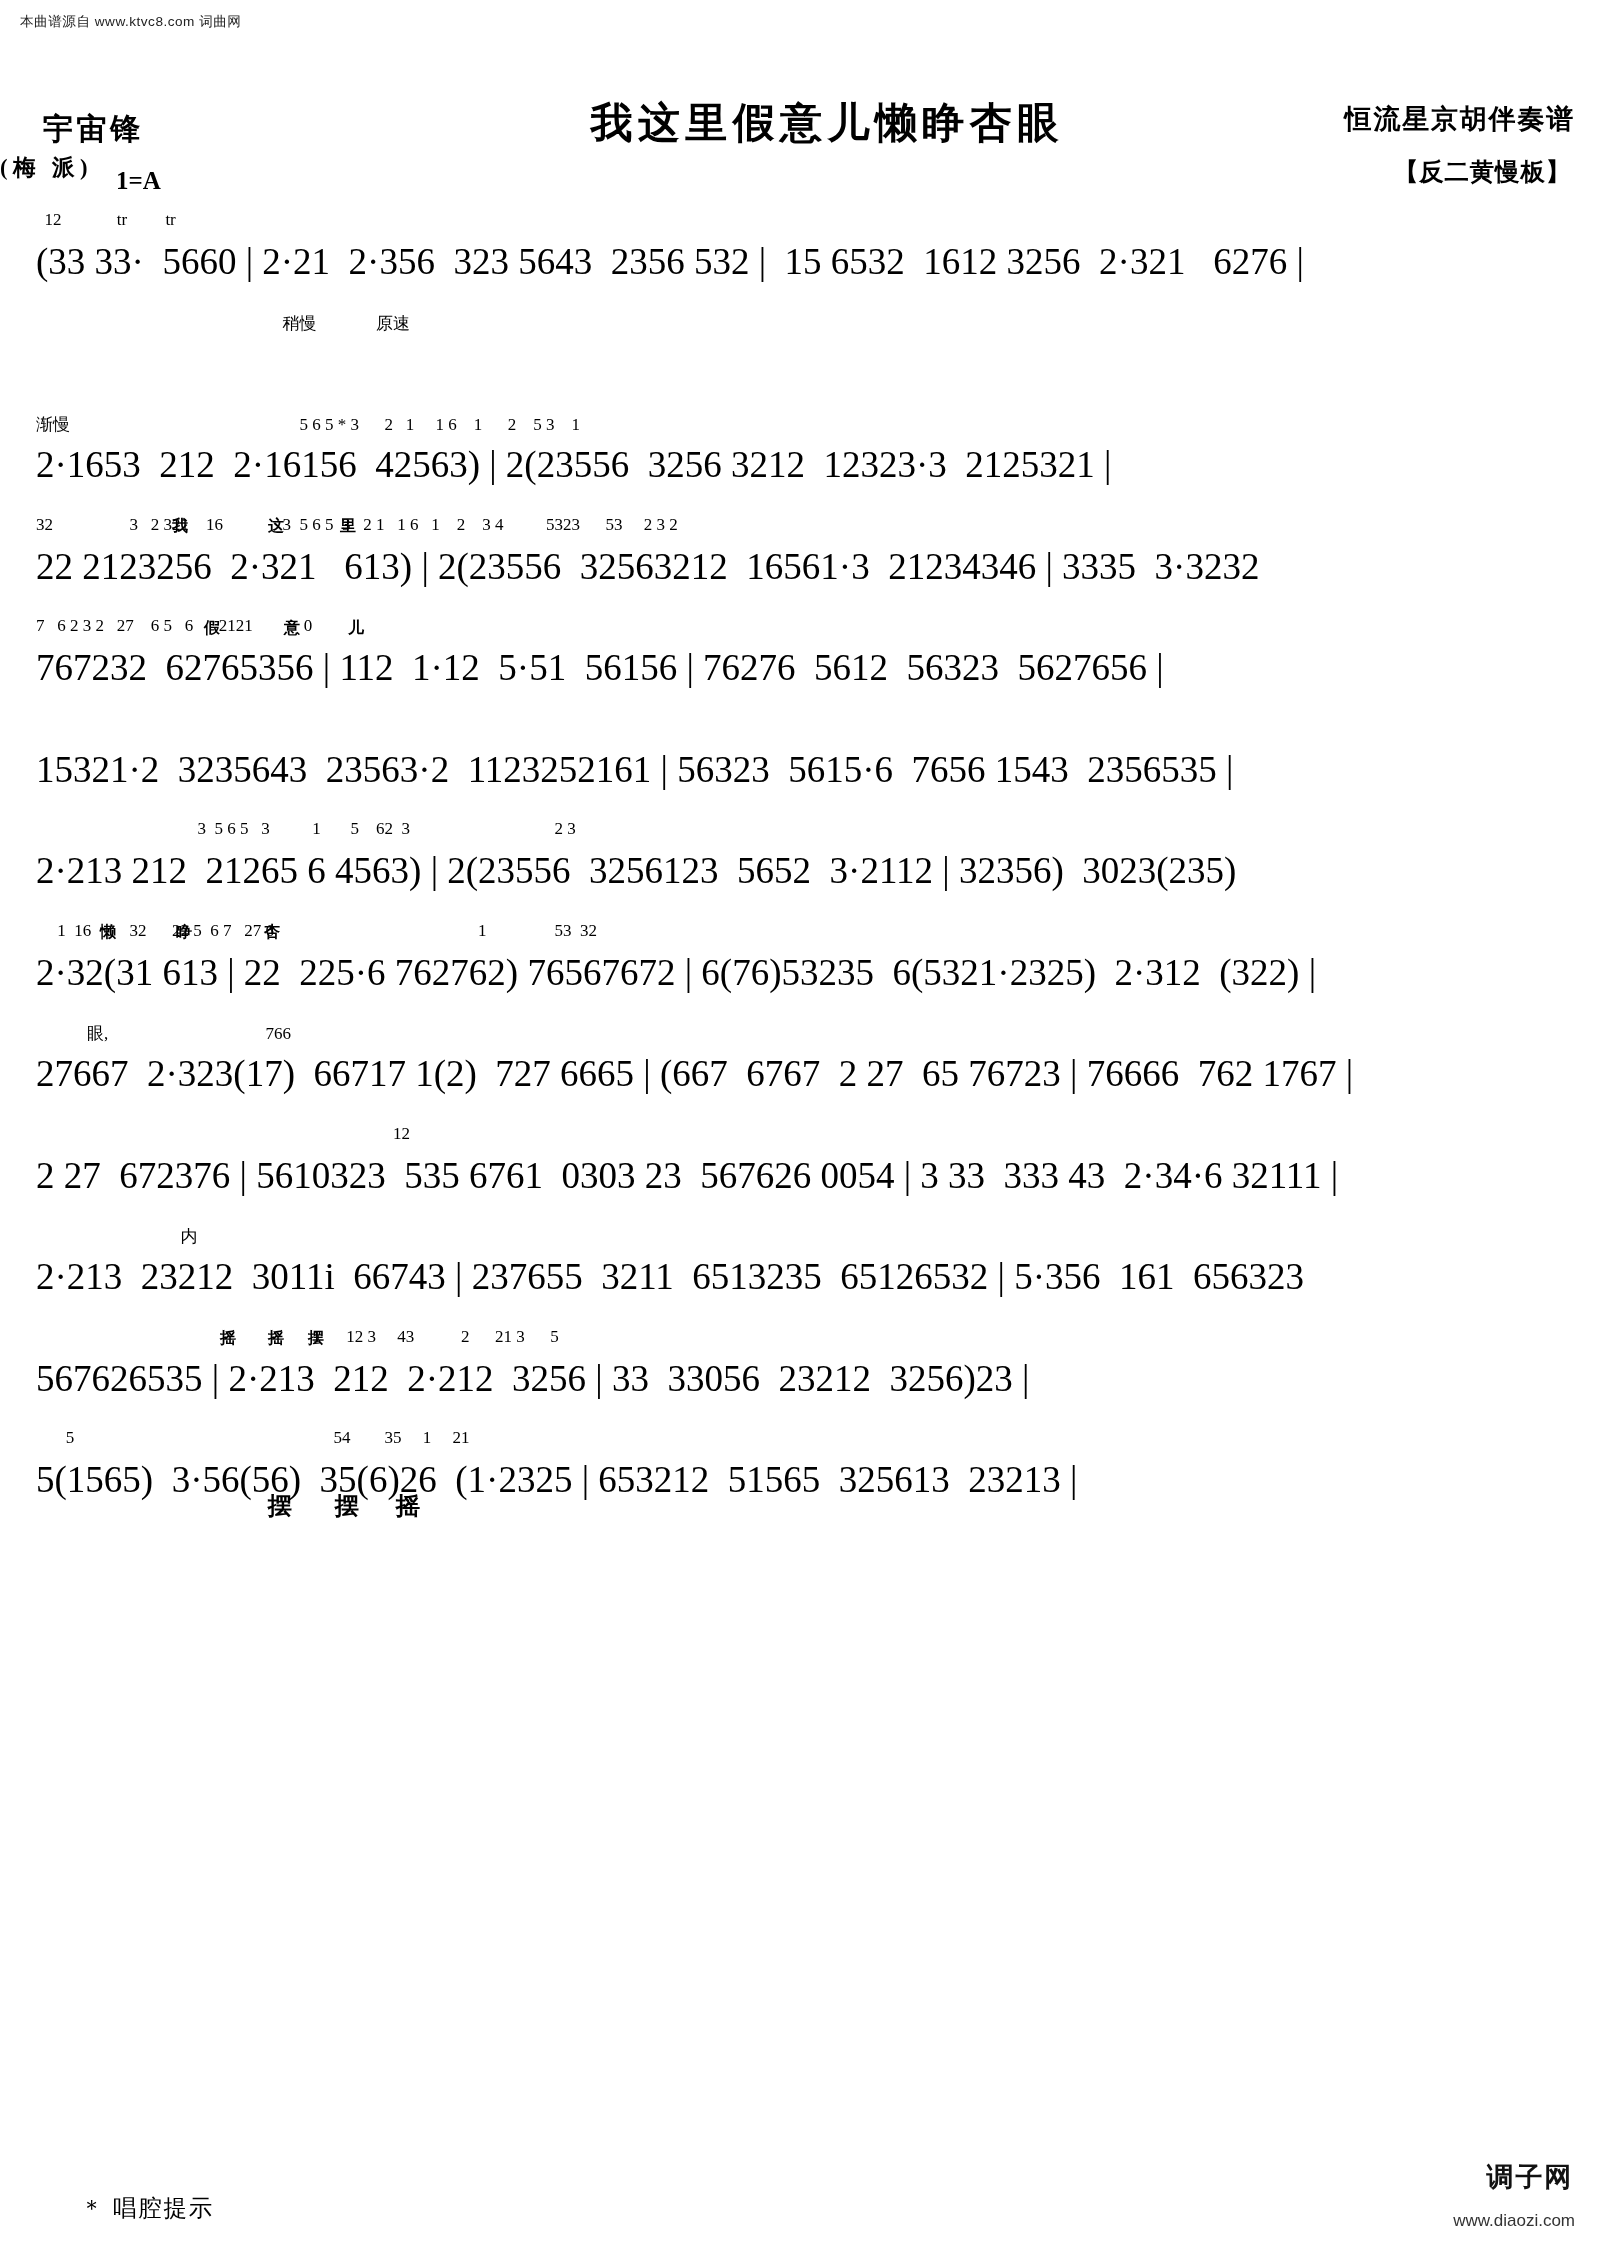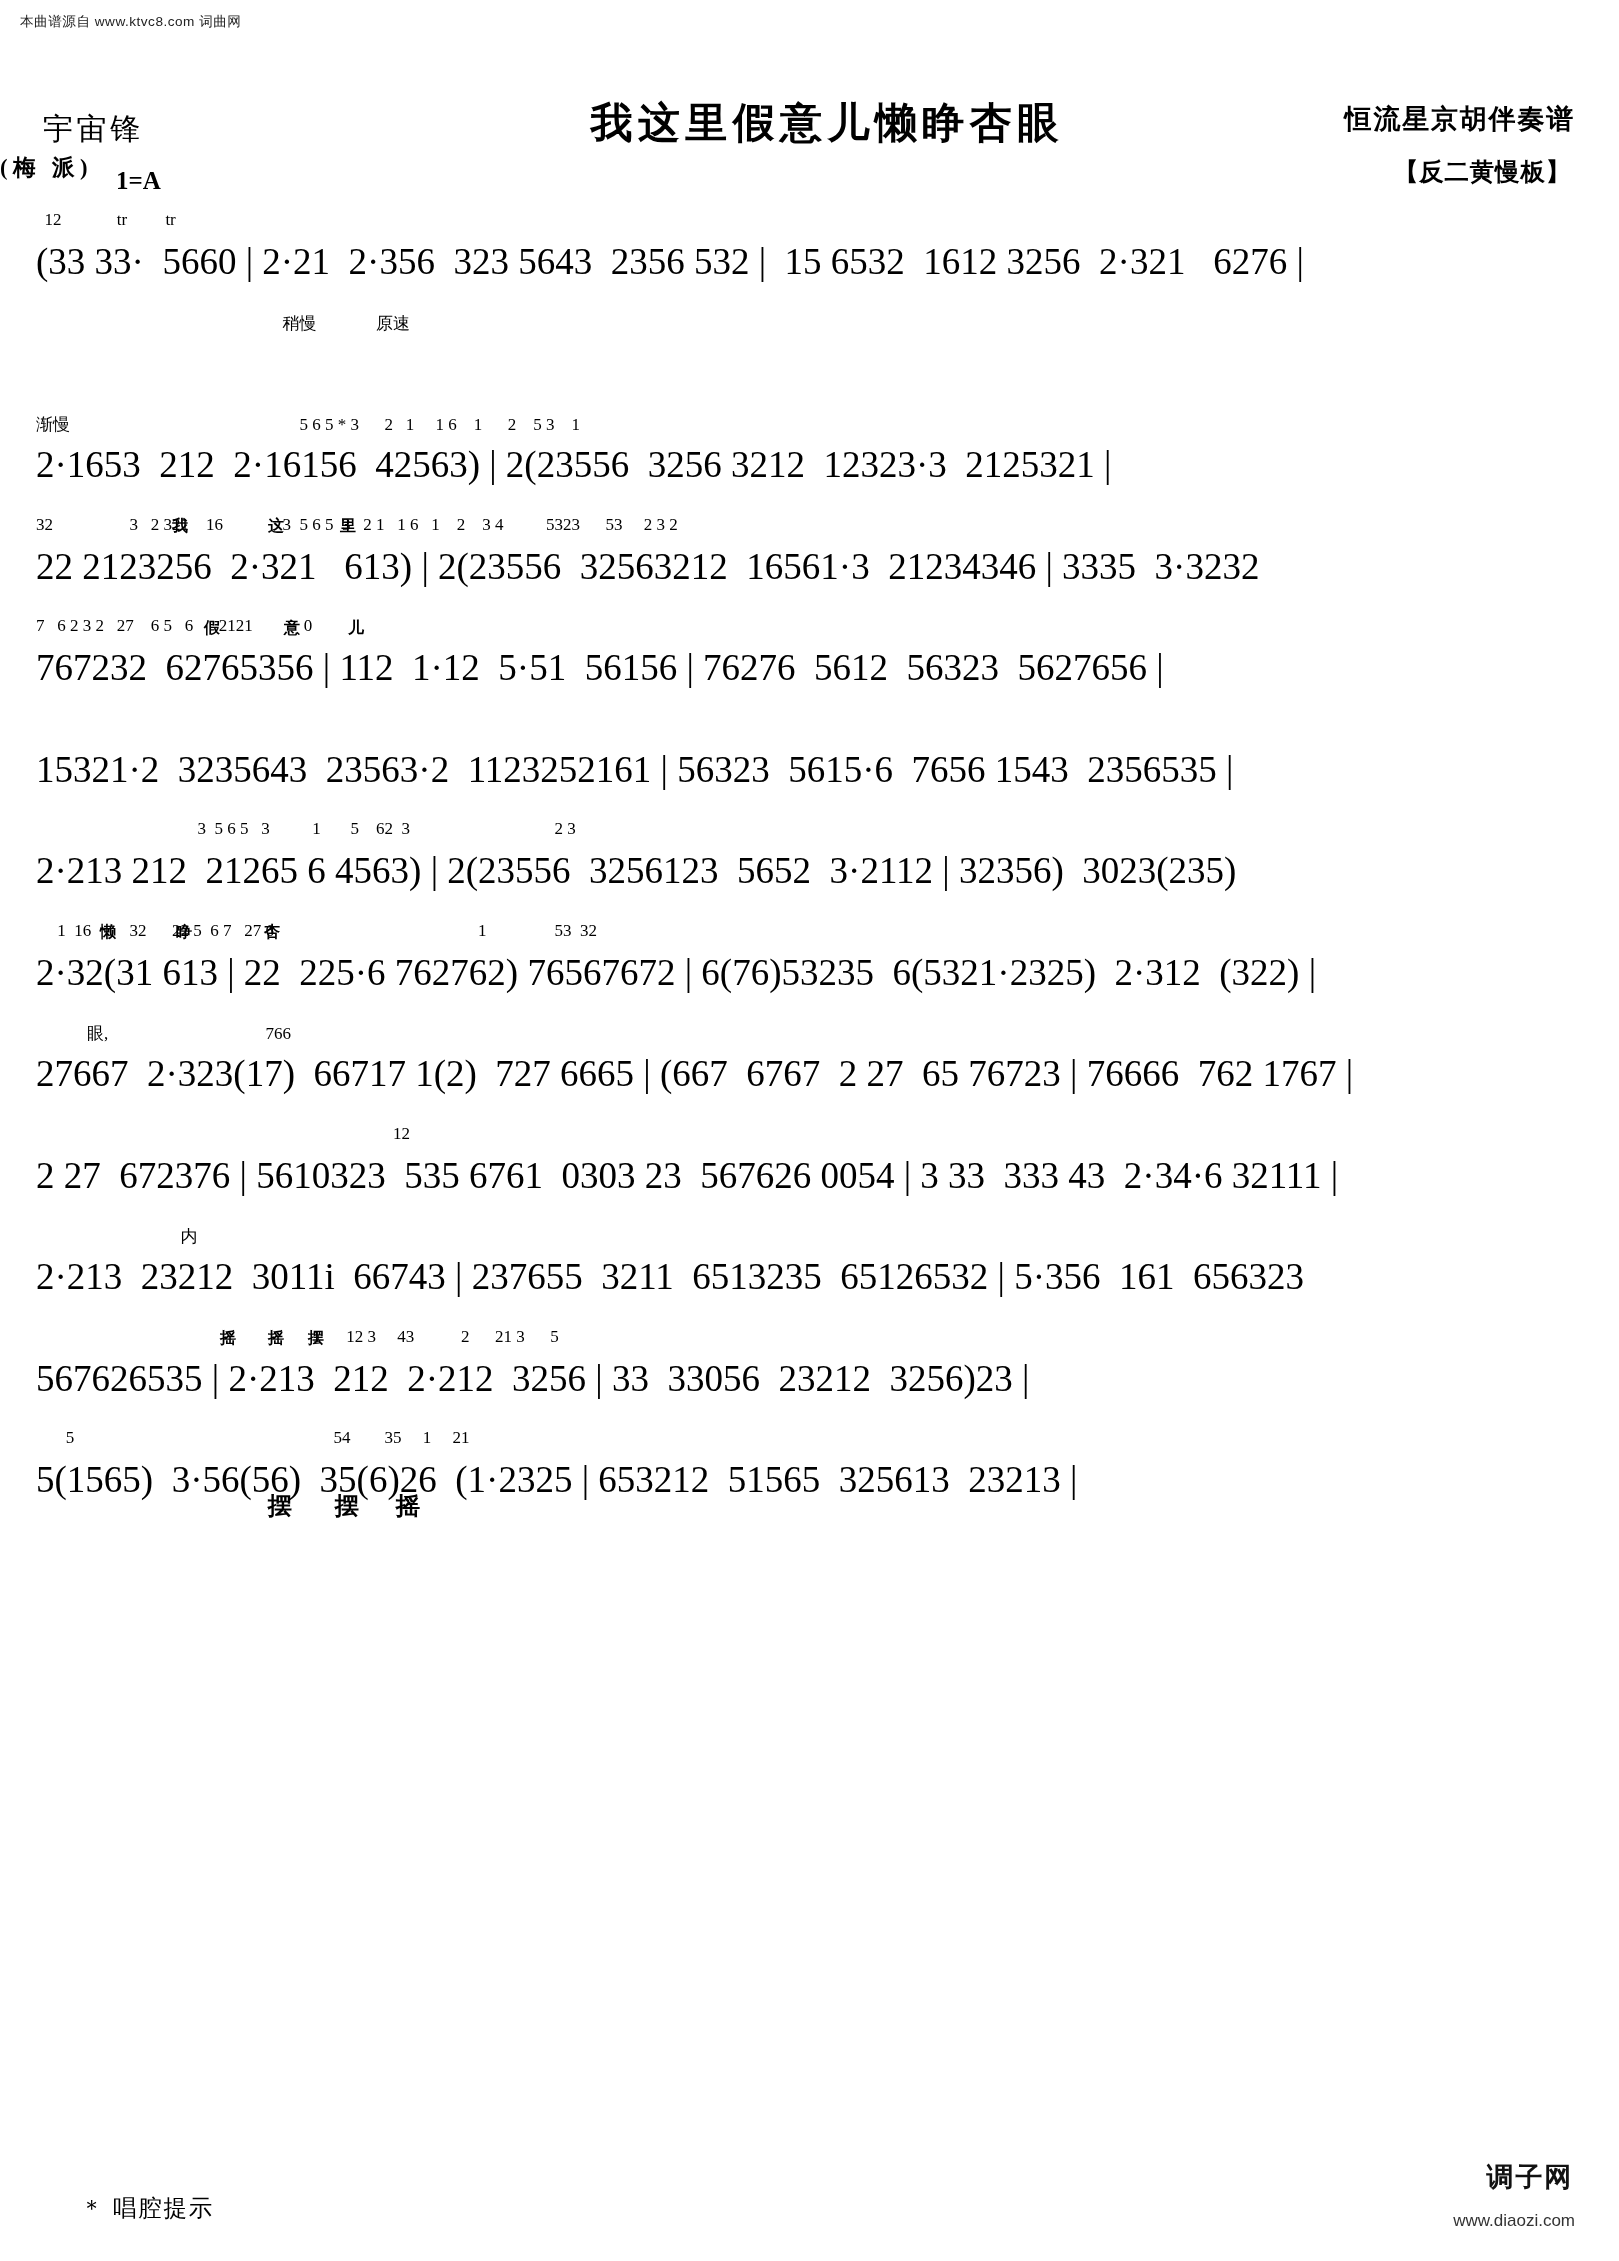--- a/index.html
+++ b/index.html
@@ -14,21 +14,21 @@
   
   .src-credit{
     position:absolute;left:20px;top:12.7px;
     font-size:13.6px;color:#222;letter-spacing:0.5px;
     font-family:"Liberation Sans", sans-serif;
   }
 
   
   .opera-name{
     position:absolute;left:43px;top:109px;
-    font-size:30px;font-weight:normal;letter-spacing:3.6px;
+    font-size:30px;font-weight:bold;letter-spacing:3.6px;
   }
   .key-sig{
     position:absolute;left:116px;top:167px;
     font-size:25px;font-weight:bold;font-family:"Liberation Serif", serif;
   }
 
   
   .main-title{
     position:absolute;left:0;top:95px;width:1619px;text-align:center;
     font-size:42px;font-weight:bold;letter-spacing:5.4px;margin-left:18px;

